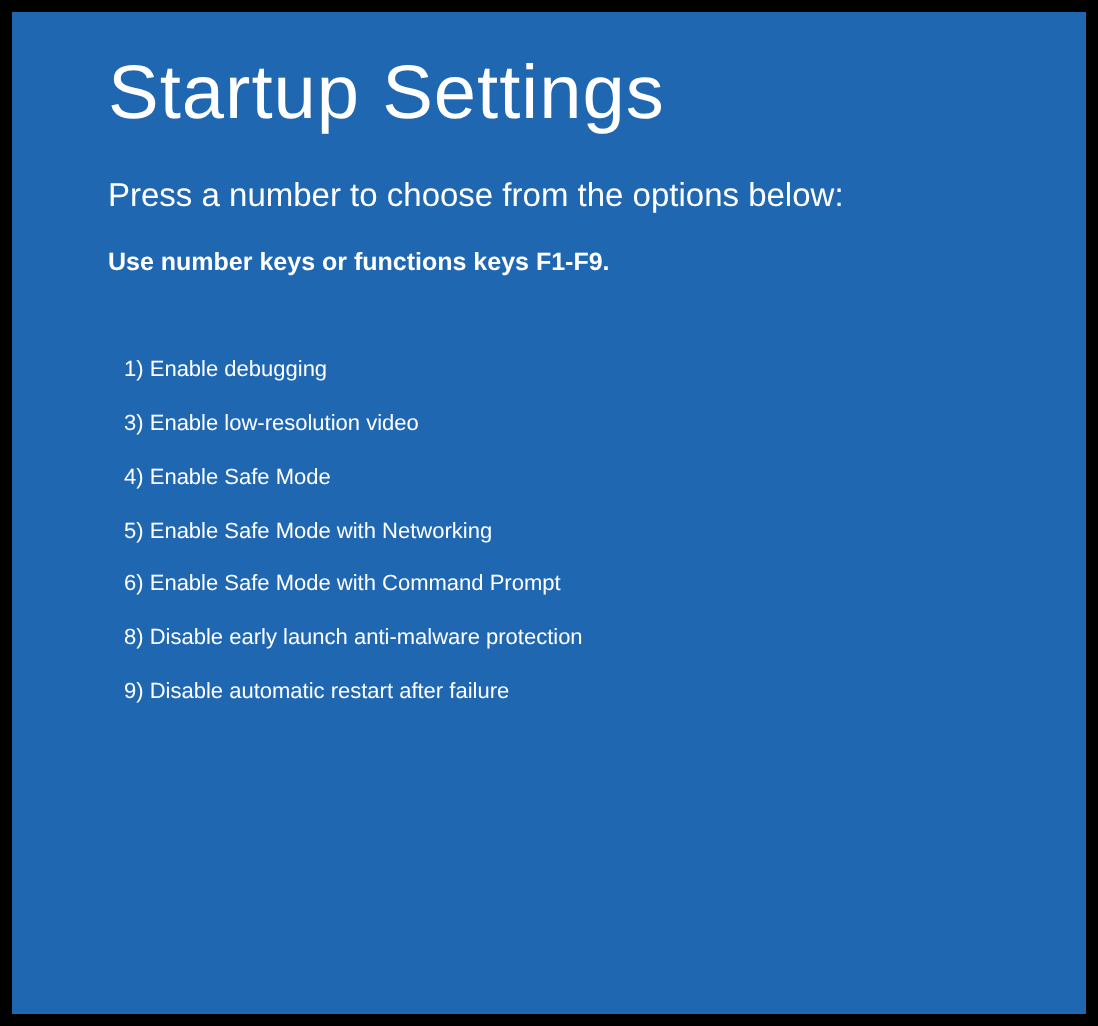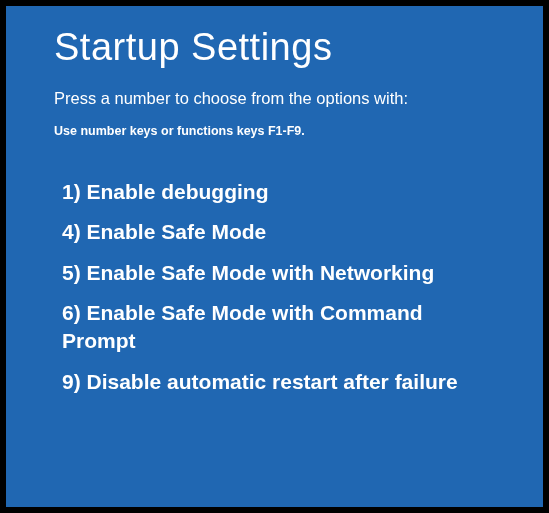--- a/index.html
+++ b/index.html
@@ -36,42 +36,44 @@
       font-size: 12.5px;
       font-weight: 700;
       margin-bottom: 38px;
     }
     .options {
       display: flex;
       flex-direction: column;
       gap: 8px;
     }
     .option {
-      font-size: 21px;
-      font-weight: 700;
+      font-size: 11px;
+      font-weight: 400;
       line-height: 1.35;
     }
     .option-wrap {
       display: inline-block;
       padding: 2px 8px;
     }
     .option-wrap.highlighted {
       border: 3px solid #d30808;
       border-radius: 8px;
       padding: 2px 8px 2px 5px;
       margin-left: -8px;
     }
   </style>
 </head>
 <body>
 
 <div class="screen">
   <h1 class="title">Startup Settings</h1>
-  <p class="instruction">Press a number to choose from the options with:</p>
+  <p class="instruction">Press a number to choose from the options below:</p>
   <p class="hint">Use number keys or functions keys F1-F9.</p>
   <div class="options">
       <div class="option"><span class="option-wrap"><span>1</span>) <span>Enable debugging</span></span></div>
+      <div class="option"><span class="option-wrap"><span>3</span>) <span>Enable low-resolution video</span></span></div>
       <div class="option"><span class="option-wrap"><span>4</span>) <span>Enable Safe Mode</span></span></div>
       <div class="option"><span class="option-wrap"><span>5</span>) <span>Enable Safe Mode with Networking</span></span></div>
       <div class="option"><span class="option-wrap"><span>6</span>) <span>Enable Safe Mode with Command Prompt</span></span></div>
+      <div class="option"><span class="option-wrap"><span>8</span>) <span>Disable early launch anti-malware protection</span></span></div>
       <div class="option"><span class="option-wrap"><span>9</span>) <span>Disable automatic restart after failure</span></span></div>
     </div>
 </div>
 
 </body></html>

